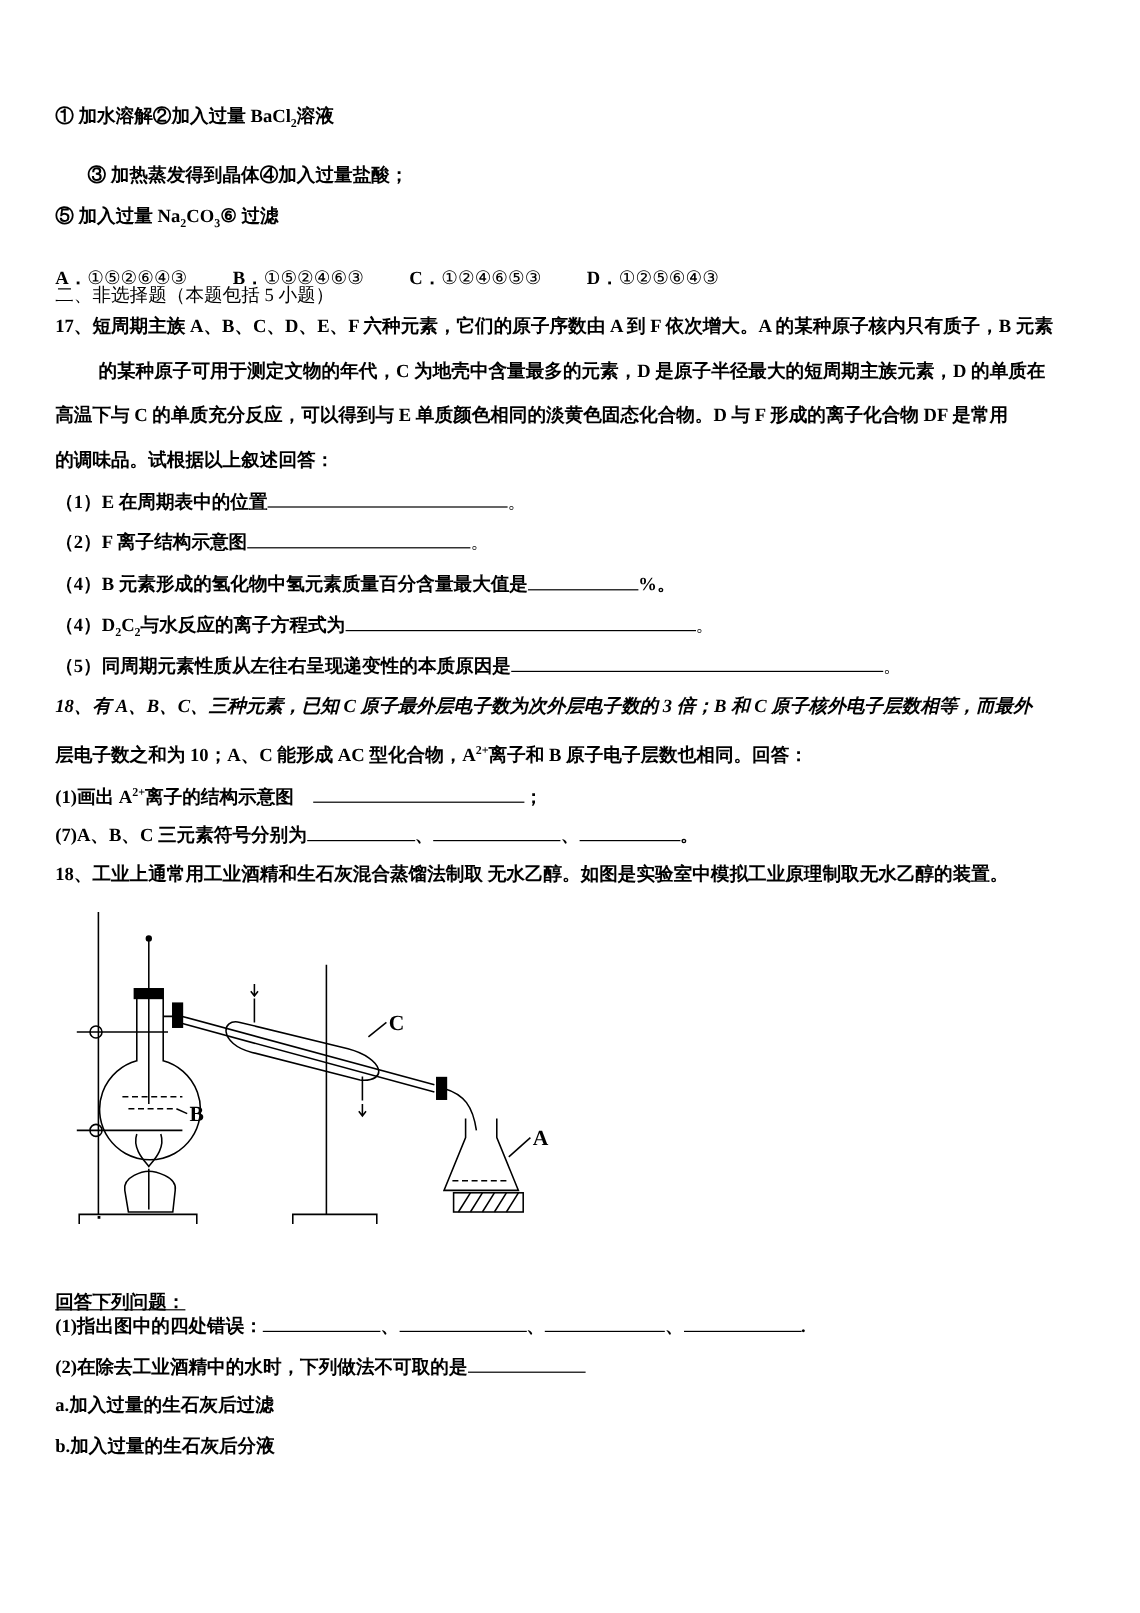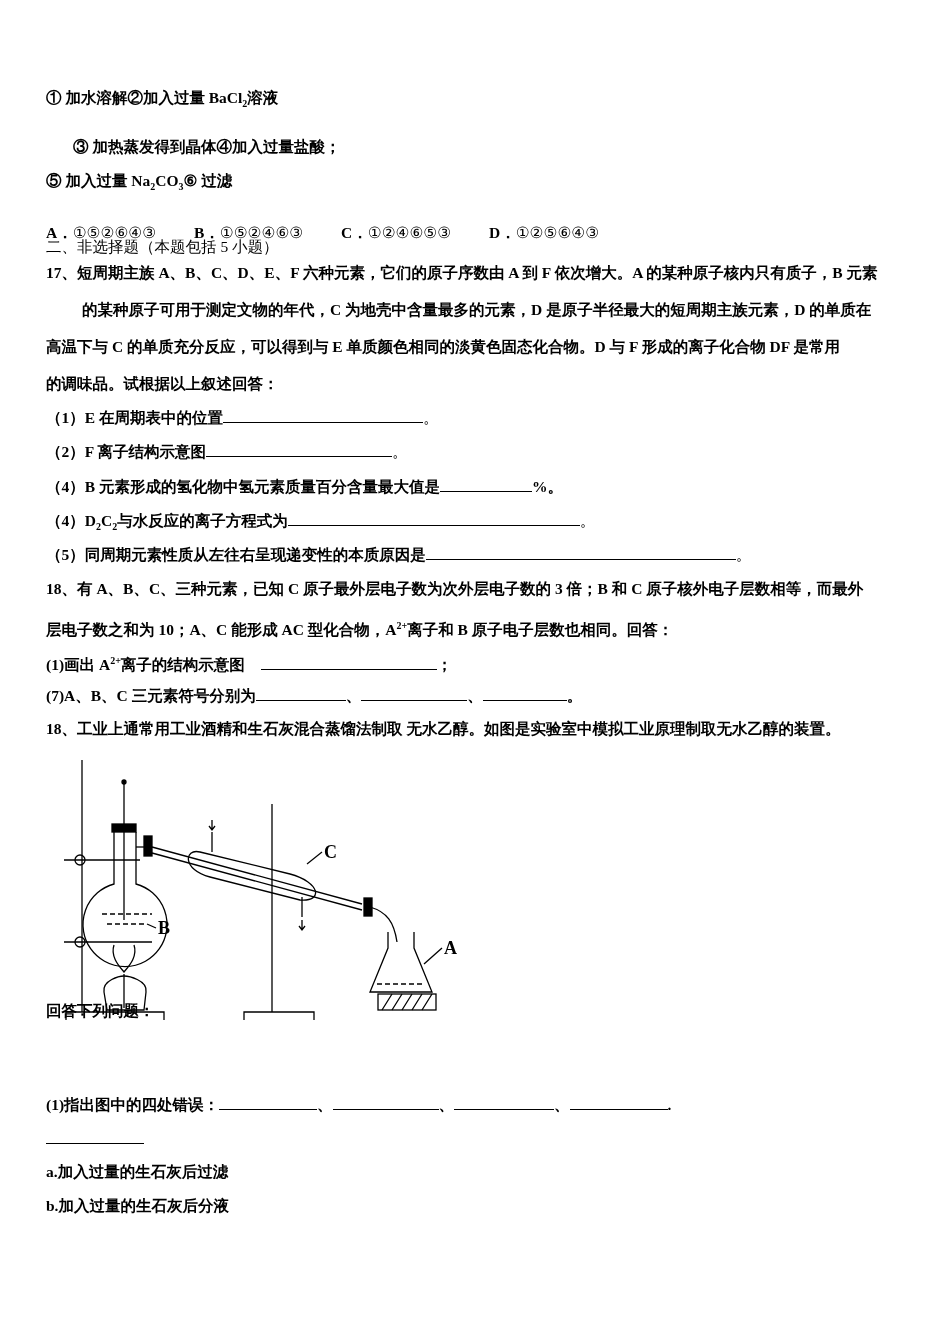--- a/index.html
+++ b/index.html
@@ -44,21 +44,21 @@
 <div class="line" style="top:477px;">
   <span>（4）B 元素形成的氢化物中氢元素质量百分含量最大值是</span><span class="blank" style="width:92px"></span><span>%。</span>
 </div>
 <div class="line" style="top:511px;">
   <span>（4）D</span><sub>2</sub><span>C</span><sub>2</sub><span>与水反应的离子方程式为</span><span class="blank" style="width:292px"></span><span class="light">。</span>
 </div>
 <div class="line" style="top:545px;">
   <span>（5）同周期元素性质从左往右呈现递变性的本质原因是</span><span class="blank" style="width:310px"></span><span class="light">。</span>
 </div>
 
-<div class="line" style="top:579px;">18、有 A、B、C、三种元素，已知 C 原子最外层电子数为次外层电子数的 3 倍；B 和 C 原子核外电子层数相等，而最外</div>
+<div class="line" style="top:579px;font-style:italic;">18、有 A、B、C、三种元素，已知 C 原子最外层电子数为次外层电子数的 3 倍；B 和 C 原子核外电子层数相等，而最外</div>
 <div class="line" style="top:616px;">
   <span>层电子数之和为 10；A、C 能形成 AC 型化合物，A</span><sup>2+</sup><span>离子和 B 原子电子层数也相同。回答：</span>
 </div>
 <div class="line" style="top:651px;">
   <span>(1)画出 A</span><sup>2+</sup><span>离子的结构示意图</span><span style="display:inline-block;width:16px"></span><span class="blank" style="width:176px"></span><span>；</span>
 </div>
 <div class="line" style="top:686px;">
   <span>(7)A、B、C 三元素符号分别为</span><span class="blank" style="width:90px"></span><span>、</span><span class="blank" style="width:106px"></span><span>、</span><span class="blank" style="width:84px"></span><span>。</span>
 </div>
 
@@ -118,21 +118,21 @@
   </g>
 
   <text x="106" y="182" font-family="Liberation Serif, serif" font-size="18" font-weight="bold" fill="#000" stroke="none">B</text>
   <text x="272" y="106" font-family="Liberation Serif, serif" font-size="18" font-weight="bold" fill="#000" stroke="none">C</text>
   <text x="392" y="202" font-family="Liberation Serif, serif" font-size="18" font-weight="bold" fill="#000" stroke="none">A</text>
   <line x1="95" y1="172" x2="104" y2="176"></line>
   <line x1="255" y1="112" x2="270" y2="100"></line>
   <line x1="372" y1="212" x2="390" y2="196"></line>
 </svg>
 
-<div class="line" style="top:1001px;">回答下列问题：</div>
+<div class="line" style="top:1076px;text-decoration:underline;">回答下列问题：</div>
 <div class="line" style="top:1095px;">
   <span>(1)指出图中的四处错误：</span><span class="blank" style="width:98px"></span><span>、</span><span class="blank" style="width:106px"></span><span>、</span><span class="blank" style="width:100px"></span><span>、</span><span class="blank" style="width:98px"></span><span>.</span>
 </div>
 <div class="line" style="top:1129px;">
-  <span class="blank" style="width:98px"></span>
+  <span>(2)在除去工业酒精中的水时，下列做法不可取的是</span><span class="blank" style="width:98px"></span>
 </div>
 <div class="line" style="top:1162px;">a.加入过量的生石灰后过滤</div>
 <div class="line" style="top:1196px;">b.加入过量的生石灰后分液</div>
 
 </body></html>

